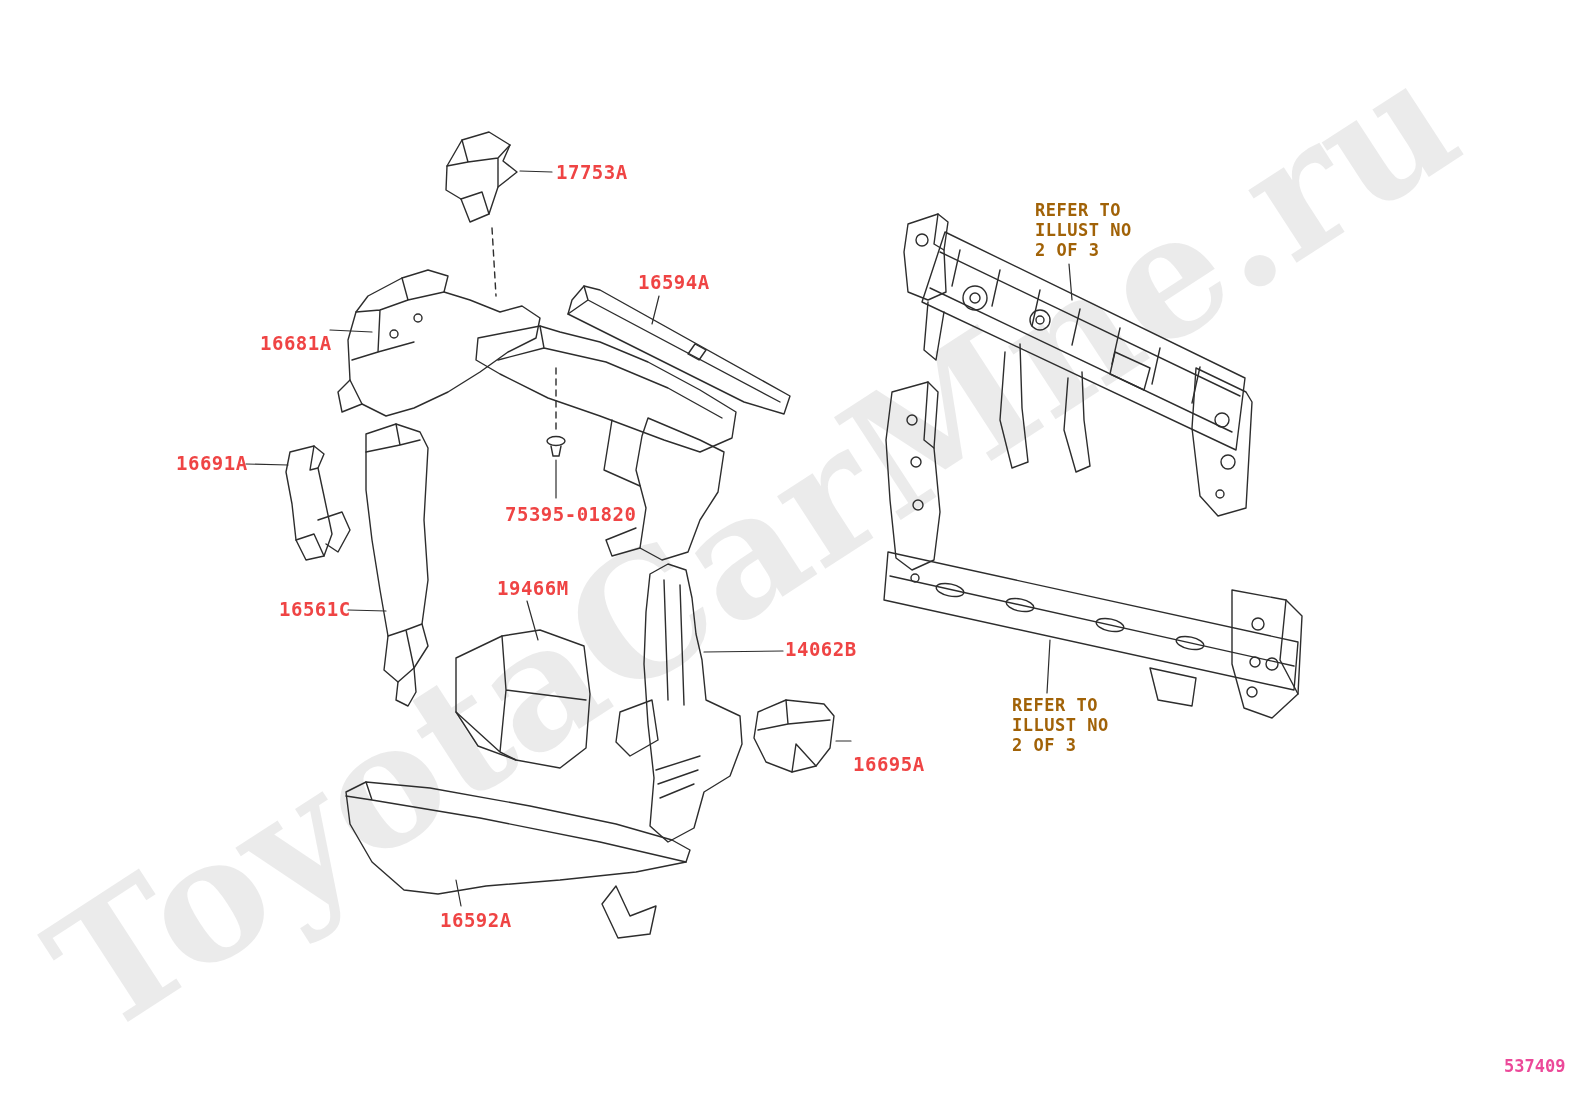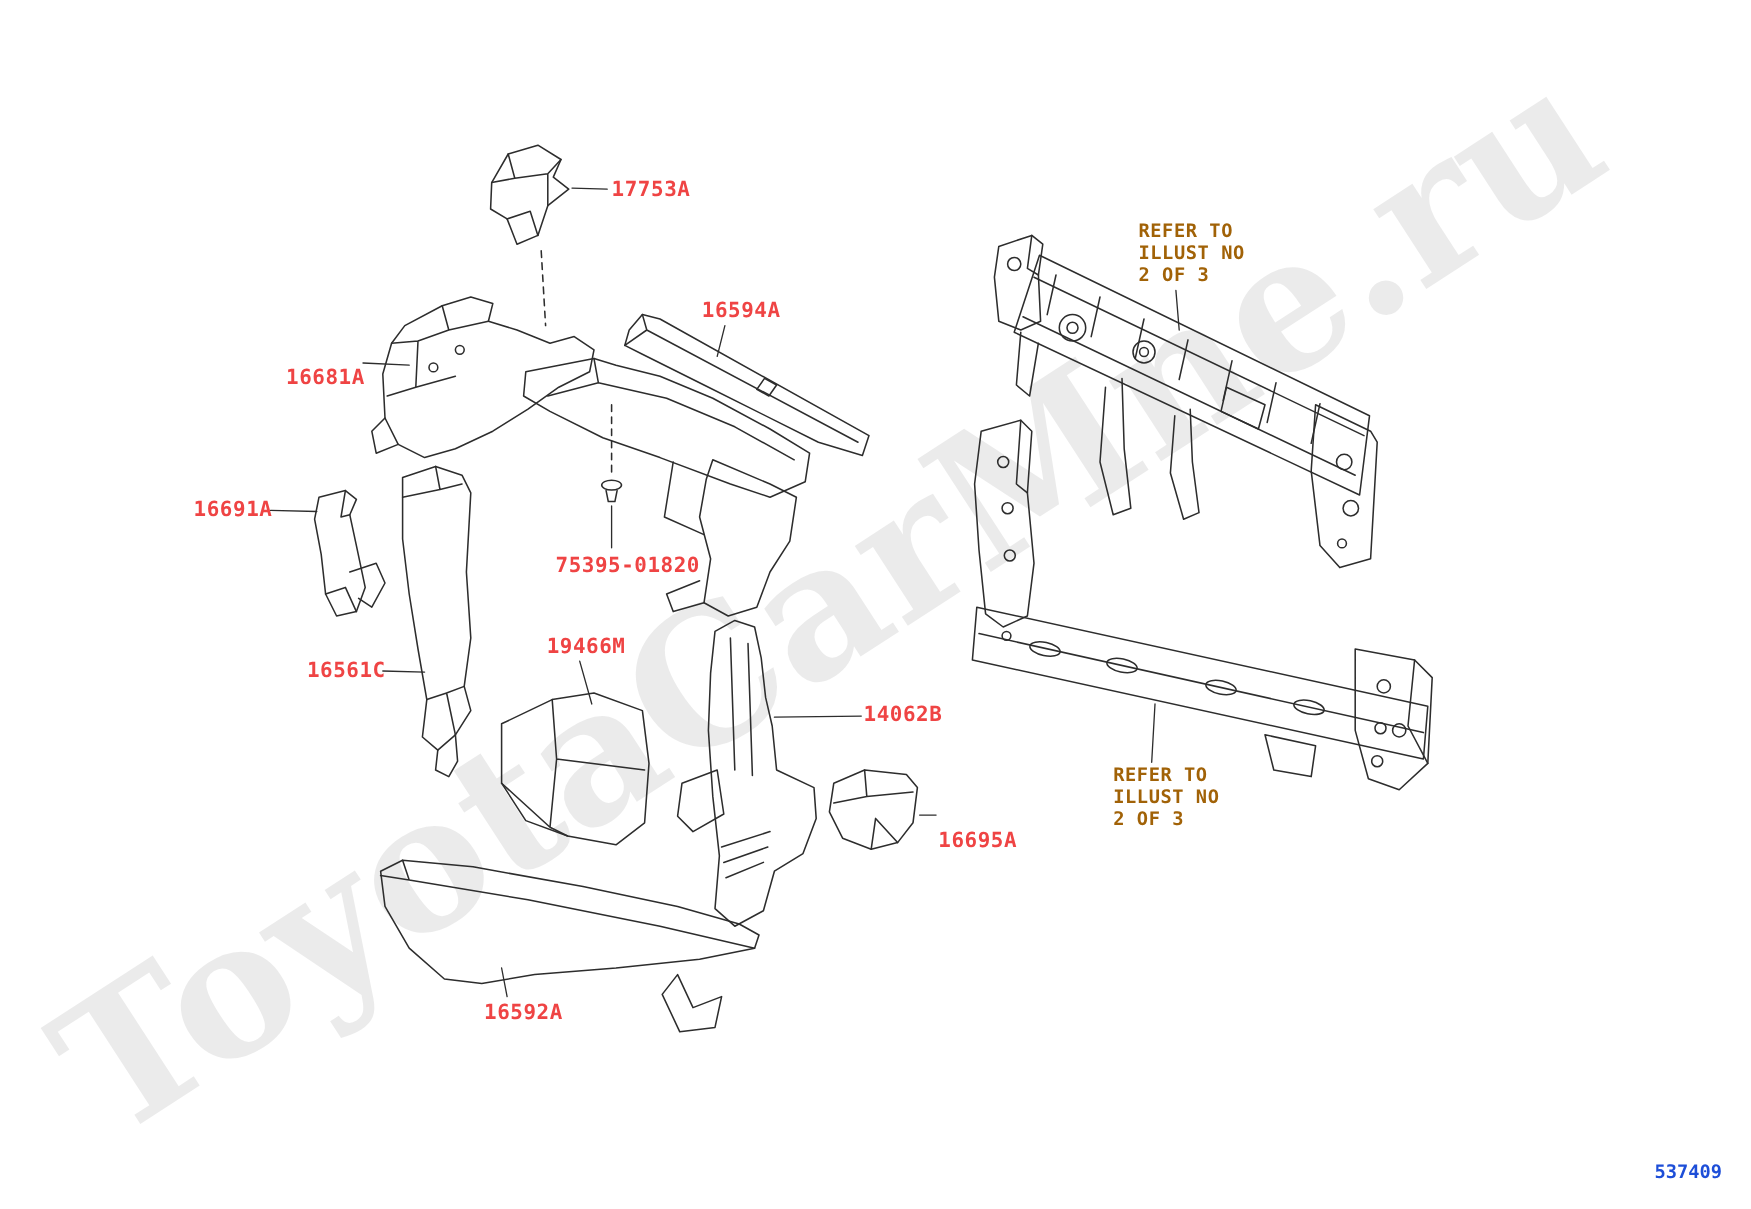--- a/index.html
+++ b/index.html
@@ -38,21 +38,21 @@
     font:700 17px "DejaVu Sans Mono", monospace;
     color:#a16207;
     line-height:20px;
     white-space:pre-line;
     letter-spacing:0.5px;
   }
   .pagenum{
     position:absolute;
     left:1504px; top:1056px;
     font:600 17px "DejaVu Sans Mono", monospace;
-    color:#1d4ed8;
+    color:#ec4899;
   }
 </style>
 </head>
 <body>
 
 <div class="canvas">
 
   <div class="watermark">ToyotaCarMne.ru</div>
 
   <svg class="lineart" width="1592" height="1099" viewBox="0 0 1592 1099" fill="none" stroke="#2d2d2d" stroke-width="1.4" stroke-linejoin="round" stroke-linecap="round">

